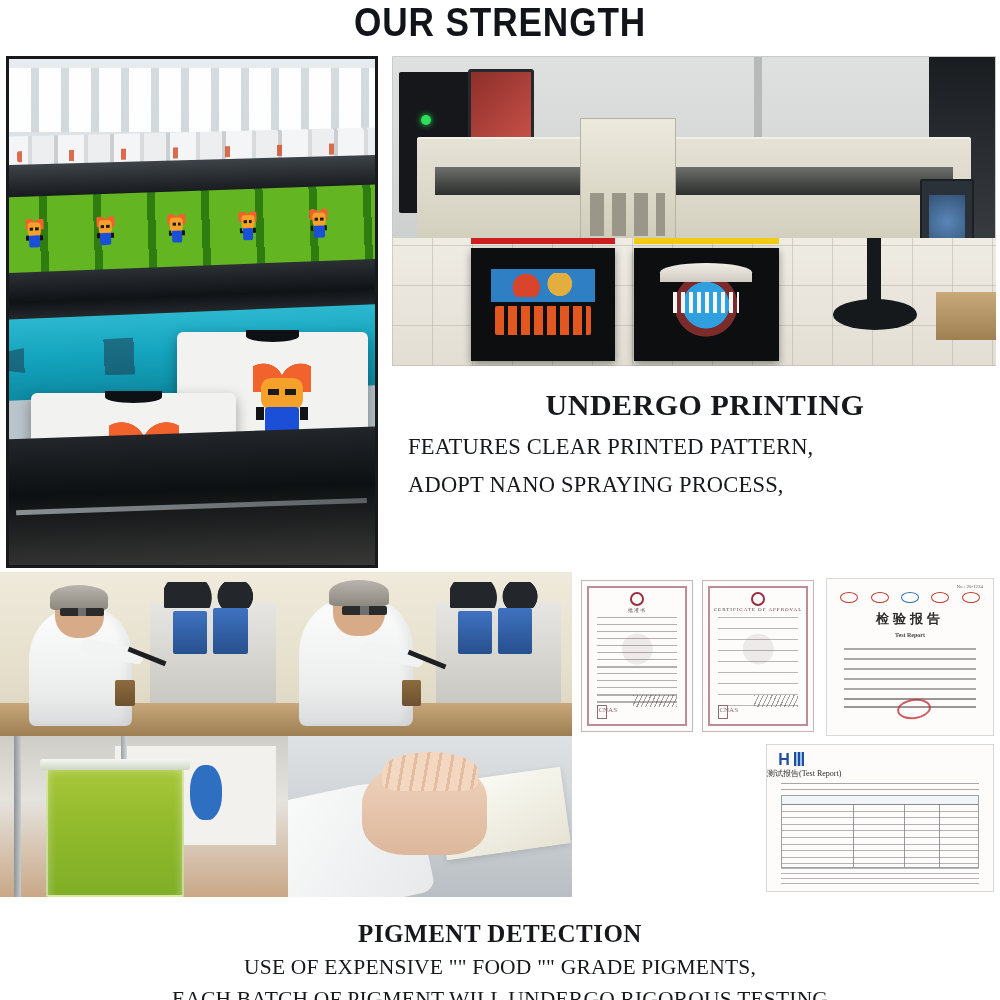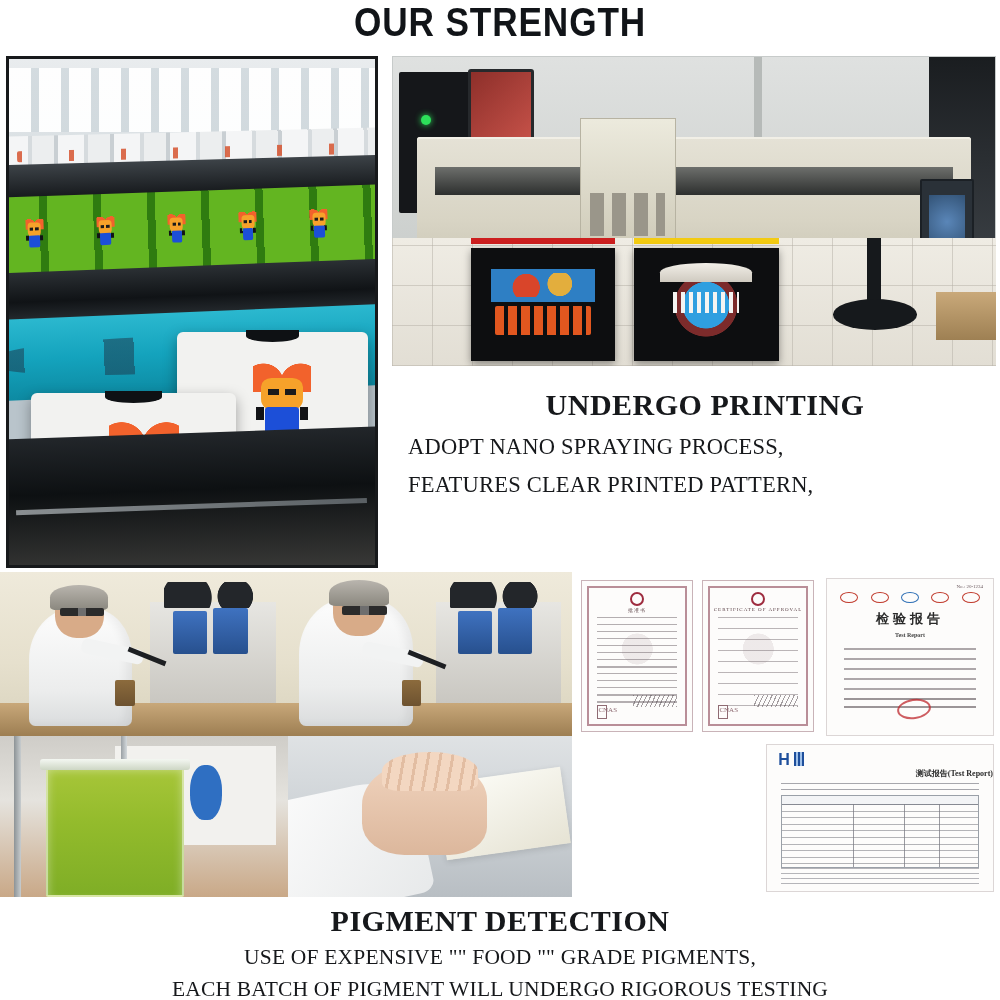--- a/index.html
+++ b/index.html
@@ -339,40 +339,40 @@
      background: repeating-linear-gradient(180deg, rgba(110,110,120,.5) 0 1.2px, transparent 1.2px 5px);}
   .sgs-oval{ position:absolute; left:5%; bottom:8%; width:26px; height:14px;
      border:1.5px solid #8a8a92; border-radius:50%;}
 
   
   .hk-logo{ position:absolute; left:5%; top:4%; width:26px; height:18px;
      font-family:"Liberation Sans", sans-serif; font-weight:bold; font-size:16px;
      color:#1f4f9c; }
   .hk-logo:after{ content:''; position:absolute; left:16px; top:1px; width:10px; height:14px;
      background: repeating-linear-gradient(90deg,#1f4f9c 0 2px, #9fc0e8 2px 4px);}
-  .hk-title{ position:absolute; left:0; top:16%; width:100%; text-align:right;
-     font-size:8px; font-weight:bold; color:#2b2b2b;}
+  .hk-title{ position:absolute; left:0; top:16%; width:100%; text-align:left;
+     font-size:8px; font-weight:normal; color:#2b2b2b;}
   .hk-meta{ position:absolute; left:6%; top:26%; width:88%; height:6%;
      background: repeating-linear-gradient(180deg, rgba(110,110,120,.6) 0 1.4px, transparent 1.4px 6px);}
   .hk-table{ position:absolute; left:6%; top:34%; width:88%; height:50%;
      border:1px solid #9aa0a8; }
   .hk-table:before{ content:''; position:absolute; left:0; top:0; width:100%; height:12%;
      border-bottom:1px solid #9aa0a8; background:#f3f4f6;}
   .hk-table:after{ content:''; position:absolute; left:0; top:12%; width:100%; height:88%;
      background:
        repeating-linear-gradient(180deg, rgba(120,120,128,.55) 0 1px, transparent 1px 6.6px),
        repeating-linear-gradient(90deg, transparent 0 36%, rgba(130,130,138,.8) 36% 36.6%,
          transparent 36.6% 62%, rgba(130,130,138,.8) 62% 62.6%,
          transparent 62.6% 80%, rgba(130,130,138,.8) 80% 80.6%, transparent 80.6% 100%);}
   .hk-notes{ position:absolute; left:6%; bottom:4%; width:88%; height:12%;
      background: repeating-linear-gradient(180deg, rgba(110,110,120,.5) 0 1.2px, transparent 1.2px 5px);}
 
   
   #pigment-block{ left:0; top:900px; width:1000px; height:100px; text-align:center;}
-  #pigment-block .bt-head{ font-size:30px; padding-left:0; margin-top:4px;}
+  #pigment-block .bt-head{ font-size:25px; padding-left:0; margin-top:20px;}
   #pigment-block .bt-line{ font-size:21.5px; margin-top:7px; padding-left:0; text-align:center;}
 </style>
 </head>
 <body>
 
 <div id="page">
 
   <div class="page-title">OUR STRENGTH</div>
 
   <div class="photo" id="photo-printing-line">
@@ -478,22 +478,22 @@
         <div class="bt-art-shark"></div>
       </div>
       <div class="bt-pole"></div>
       <div class="bt-polebase"></div>
       <div class="bt-carton"></div>
     </div>
   </div>
 
   <div class="block-text" id="pattern-printing-block">
     <div class="bt-head">UNDERGO PRINTING</div>
+    <div class="bt-line">FEATURES CLEAR PRINTED PATTERN,</div>
     <div class="bt-line">ADOPT NANO SPRAYING PROCESS,</div>
-    <div class="bt-line">FEATURES CLEAR PRINTED PATTERN,</div>
   </div>
 
   <div id="lab-grid">
 
     <div class="lab-cell" id="lab-sci-1">
       <div class="sci-bg"></div>
       <div class="sci-machine"></div>
       <div class="sci-motor-a"></div>
       <div class="sci-motor-b"></div>
       <div class="sci-clamps"></div>

